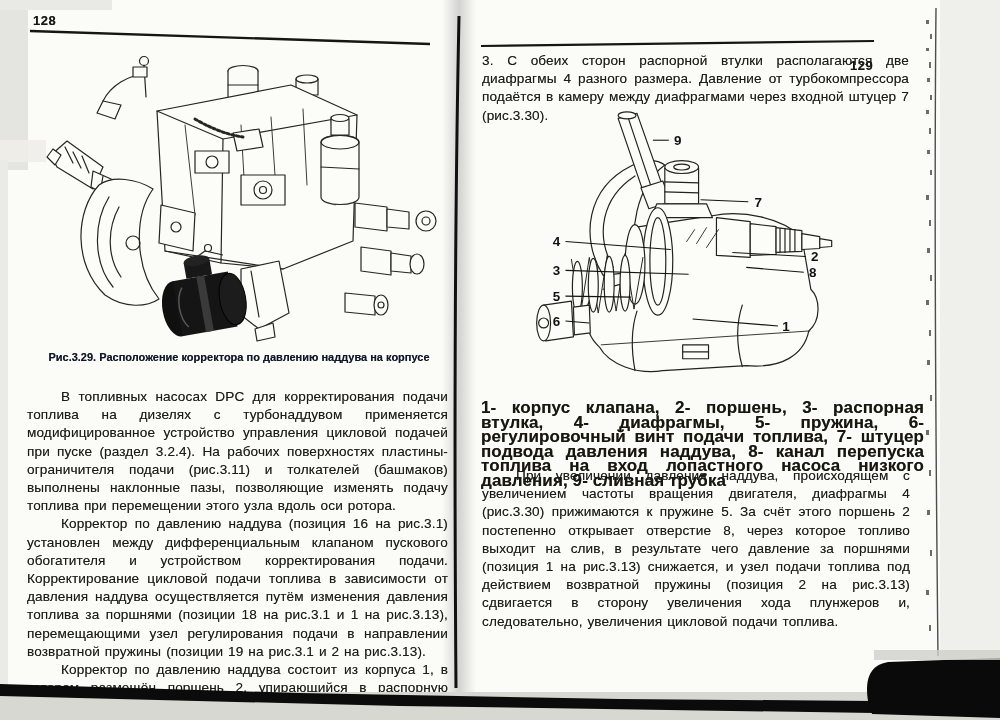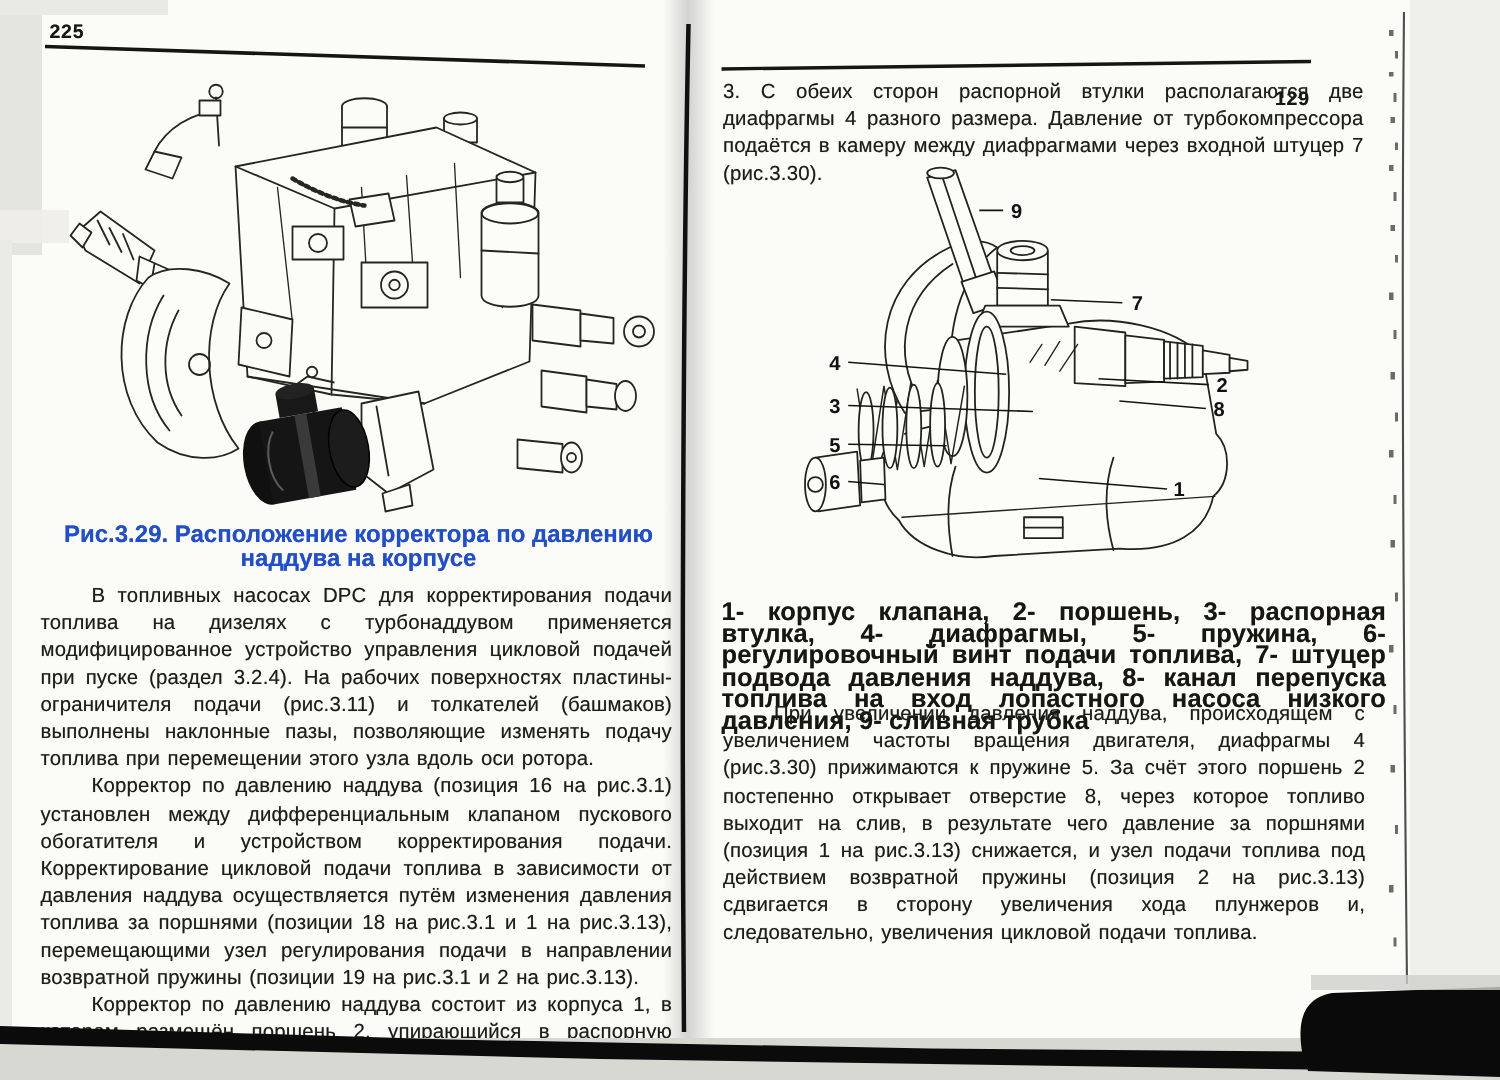--- a/index.html
+++ b/index.html
@@ -2,33 +2,33 @@
 <html lang="ru"><head>
 <meta charset="utf-8">
 <style>
   html,body{margin:0;padding:0;width:1000px;height:720px;overflow:hidden;background:#f3f3ef;}
   .scan{position:relative;width:1000px;height:720px;background:#fbfbf8;font-family:"Liberation Sans",sans-serif;color:#1c1c18;}
   .abs{position:absolute;}
   .pagenum{font-size:13px;font-weight:700;letter-spacing:.5px;color:#161613;text-shadow:0 0 .4px rgba(20,20,15,.6);}
   .bodytext{font-size:13.6px;line-height:18.2px;text-align:justify;letter-spacing:.12px;word-spacing:1px;color:#1d1d18;text-shadow:0 0 .45px rgba(25,25,20,.55);}
   .bodytext p{margin:0;text-indent:34px;}
   .bodytext p.noindent{text-indent:0;}
-  .caption{font-size:16px;line-height:16px;font-weight:700;text-align:center;color:#1d4ed8;text-shadow:0 0 .4px rgba(20,20,15,.6);}
+  .caption{font-size:11px;line-height:16px;font-weight:700;text-align:center;color:#0f172a;text-shadow:0 0 .4px rgba(20,20,15,.6);}
   .legend{font-size:17px;line-height:14.6px;font-weight:700;text-align:justify;letter-spacing:.1px;color:#17170f;text-shadow:0 0 .35px rgba(20,20,15,.55);}
   svg text{font-family:"Liberation Sans",sans-serif;}
   .fig-label{font-size:13.5px;font-weight:700;fill:#111;}
   .overlay{pointer-events:none;}
 </style>
 </head>
 <body>
 
 <div class="scan">
 
   <div class="abs" style="left:0;top:0;width:452px;height:690px;">
-    <div class="abs pagenum" style="left:33px;top:13px;">225</div>
+    <div class="abs pagenum" style="left:33px;top:13px;">128</div>
 
     <svg class="abs" style="left:45px;top:55px;" width="400" height="292" viewBox="0 0 400 292">
       <g stroke="#26261f" stroke-width="1.2" fill="none" stroke-linejoin="round" stroke-linecap="round">
         <circle cx="99" cy="6" r="4.5"></circle>
         <line x1="99" y1="10" x2="101" y2="42"></line>
         <path d="M58,46 C66,30 84,20 98,20"></path>
         <path d="M58,46 L52,58 L70,64 L76,50 Z" fill="#fbfbf8"></path>
         <rect x="88" y="12" width="14" height="10" fill="#fbfbf8"></rect>
         <ellipse cx="198" cy="16" rx="15" ry="5.5" fill="#fbfbf8"></ellipse>
         <path d="M183,16 L183,44 C183,48 213,48 213,44 L213,16" fill="#fbfbf8"></path>

